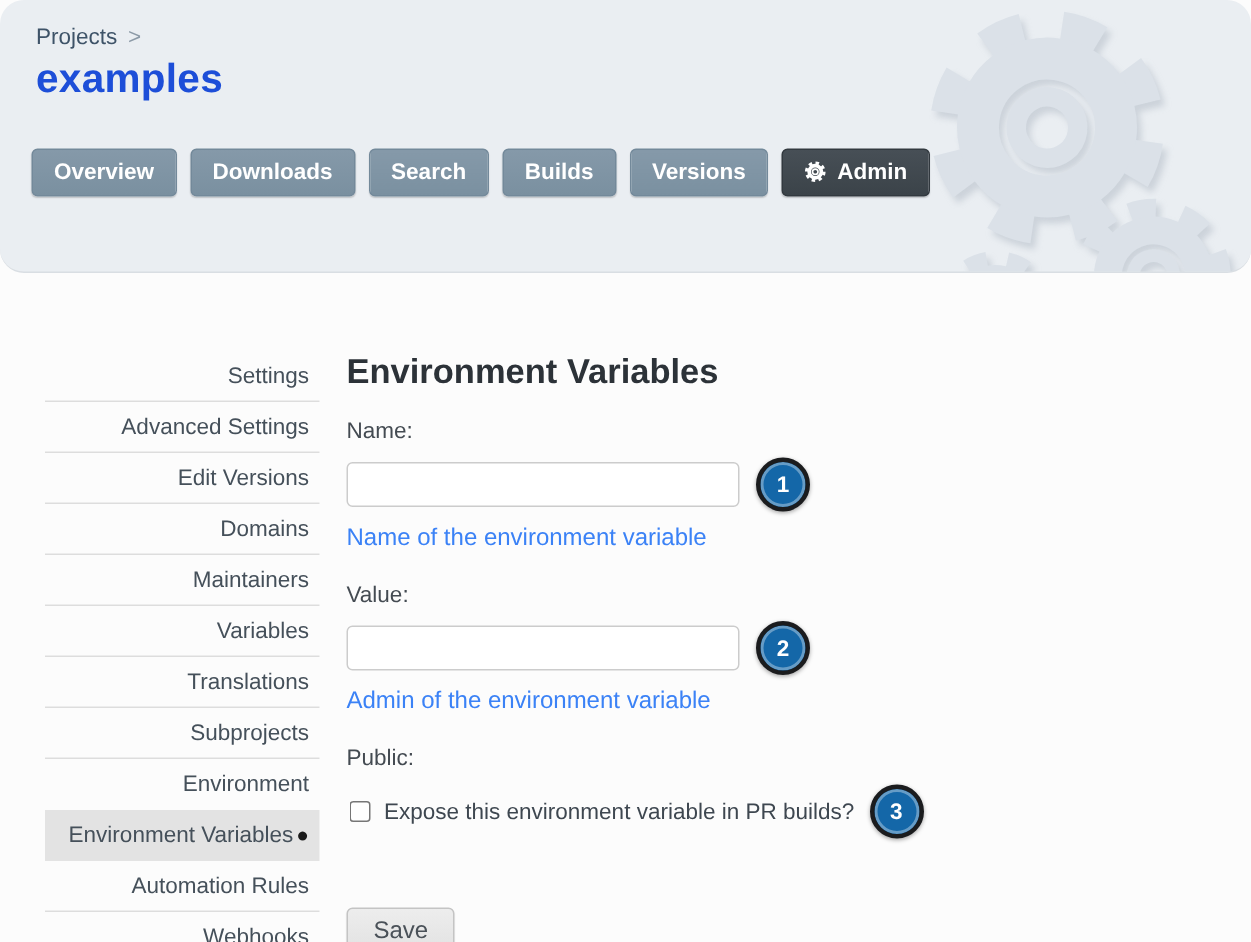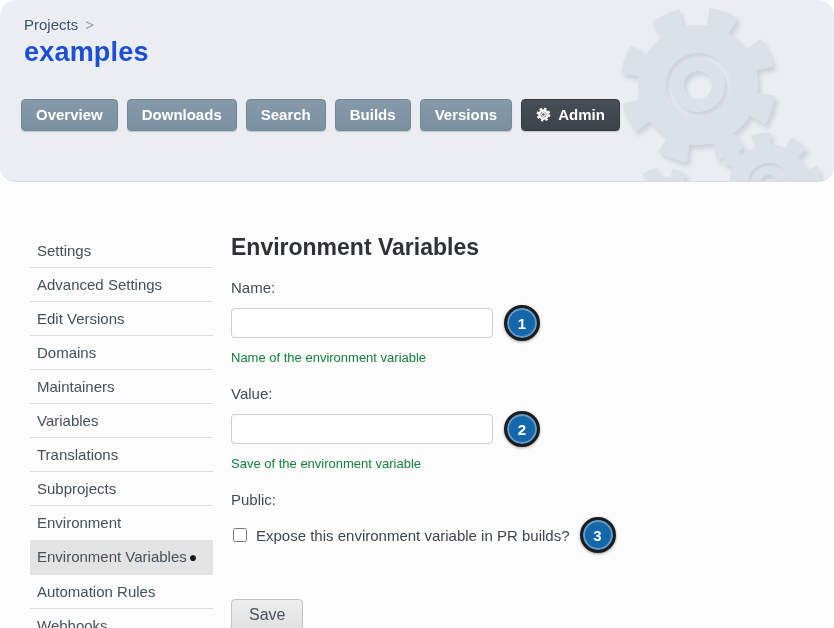--- a/index.html
+++ b/index.html
@@ -80,20 +80,21 @@
   
   .sidebar { width: 183px; flex: 0 0 183px; }
   .side-menu { list-style: none; }
   .side-item {
     font-size: 15px;
     color: #45505a;
     padding: 8px 7px;
     border-bottom: 1px solid #dddddd;
     cursor: pointer;
     line-height: 17px;
+    text-align: right;
   }
   .side-item.no-sep { border-bottom-color: transparent; }
   .side-item.active {
     background: #e3e3e3;
     border-bottom-color: transparent;
   }
   .side-item .marker { color: #1a1a1a; margin-left: 2px; font-size: 14px; }
   
   .main { margin-left: 18px; }
   .page-heading {
@@ -132,22 +133,22 @@
     color: #ffffff;
     font-size: 15px;
     font-weight: bold;
     display: flex;
     align-items: center;
     justify-content: center;
     box-shadow: 0 1px 3px rgba(0,0,0,0.35), inset 0 0 0 2px rgba(255,255,255,0.35);
   }
   .help-text {
     margin-top: 9px;
-    font-size: 13px;
-    color: #15803d;
+    font-size: 16px;
+    color: #3b82f6;
   }
   .checkbox-row { display: flex; align-items: center; }
   .checkbox-row input[type="checkbox"] {
     width: 14px; height: 14px;
     margin: 0 9px 0 2px;
     cursor: pointer;
   }
   .checkbox-label { font-size: 15px; color: #3e4750; }
   .checkbox-row .badge { margin-left: 10px; }
   .save-btn {
@@ -242,21 +243,21 @@
       </div>
       <div class="help-text">Name of the environment variable</div>
     </div>
 
     <div class="form-group">
       <label class="field-label">Value:</label>
       <div class="input-row">
         <input class="text-input" type="text" value="" style="">
         <span class="badge">2</span>
       </div>
-      <div class="help-text">Save of the environment variable</div>
+      <div class="help-text">Admin of the environment variable</div>
     </div>
 
     <div class="form-group">
       <label class="field-label">Public:</label>
       <div class="checkbox-row">
         <input type="checkbox" style="">
         <span class="checkbox-label">Expose this environment variable in PR builds?</span>
         <span class="badge">3</span>
       </div>
     </div>

